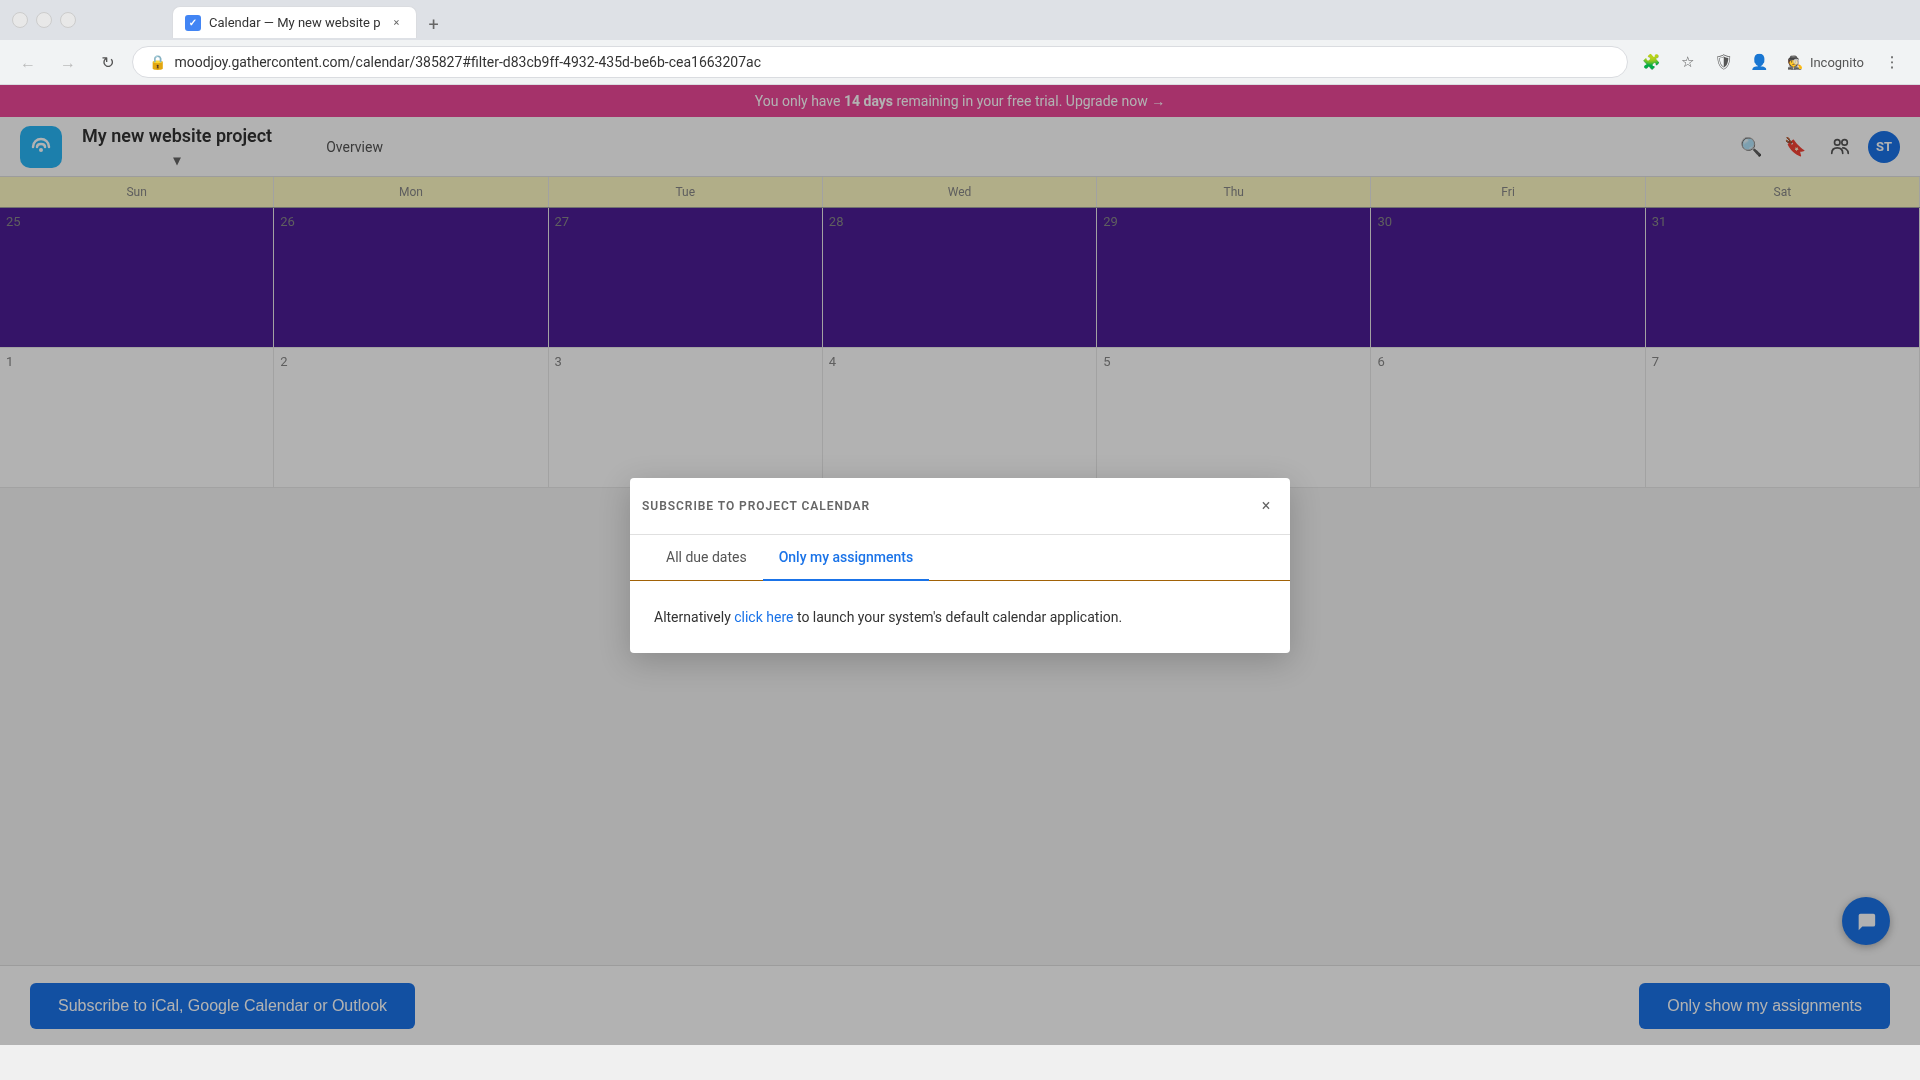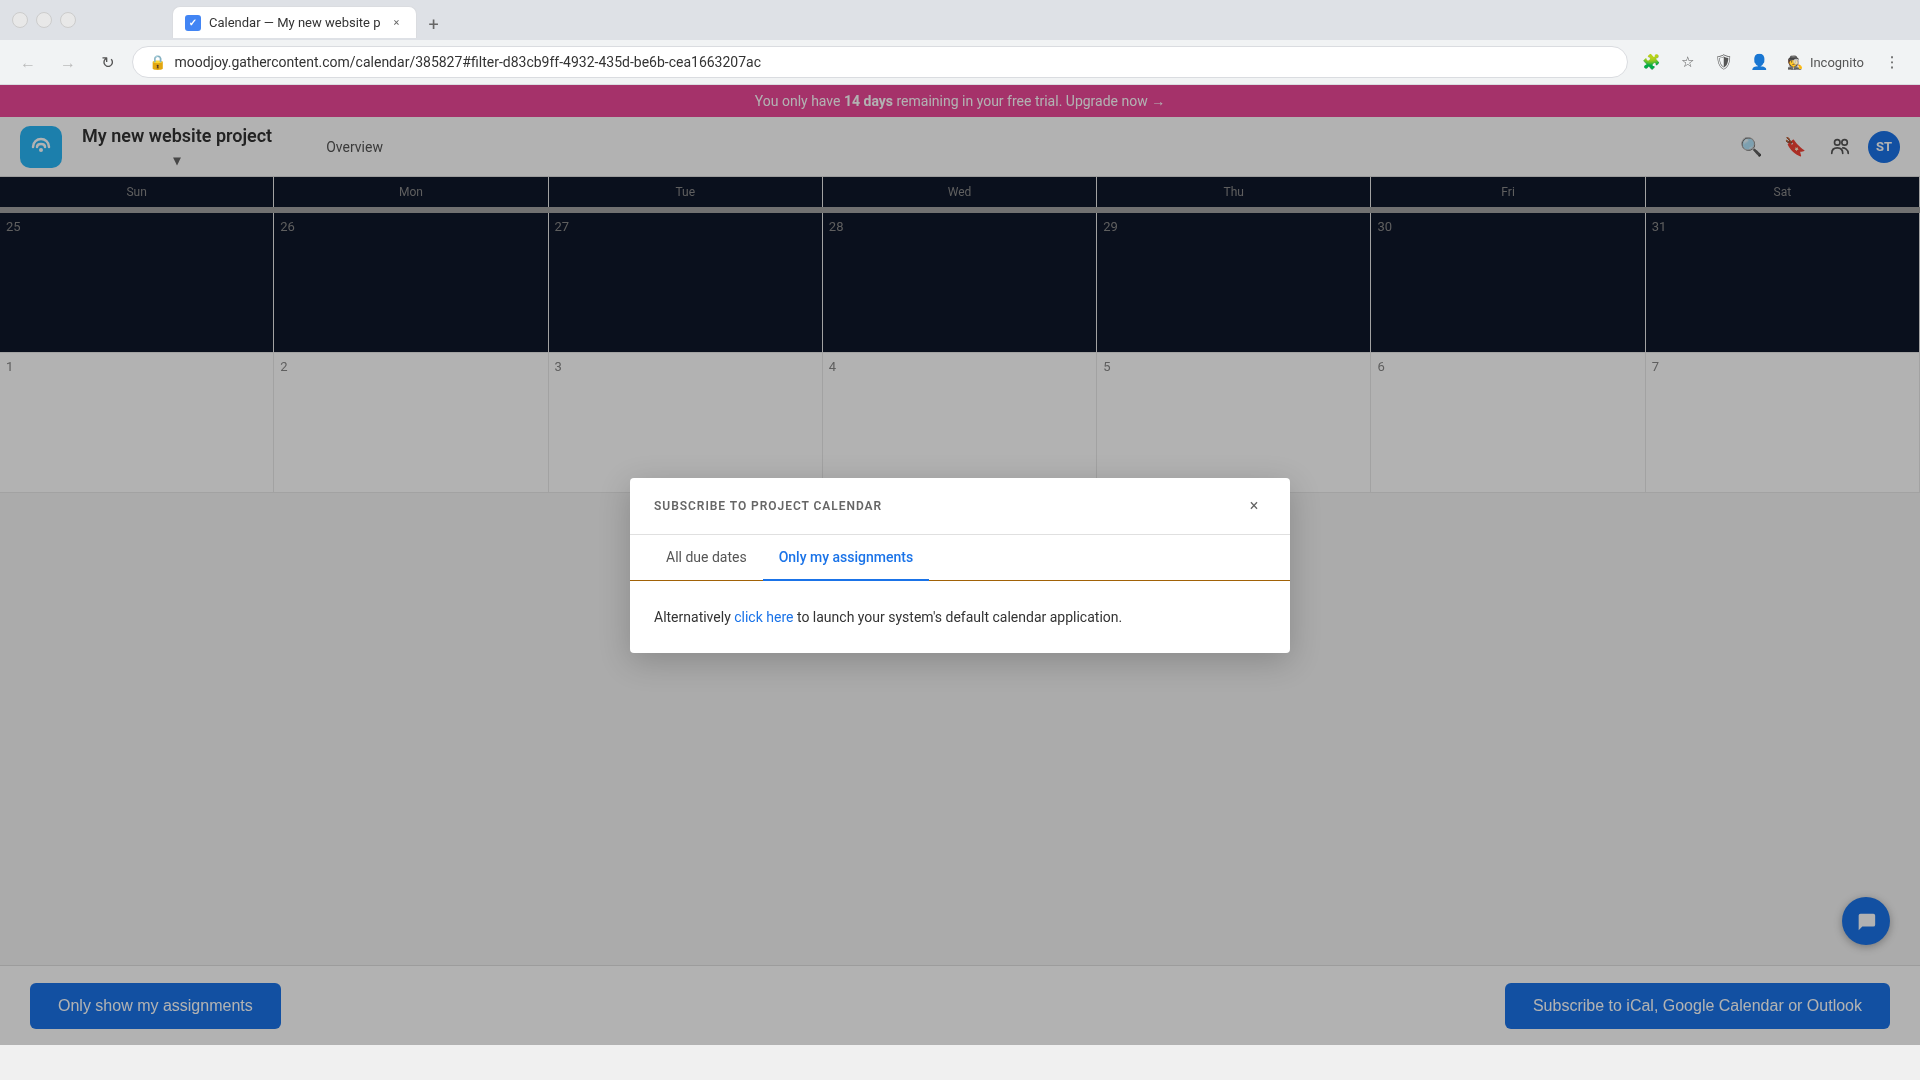--- a/index.html
+++ b/index.html
@@ -227,42 +227,42 @@
     
     .calendar-bg {
       width: 100%;
       height: calc(100% - 60px - 36px);
       background: #f5f5f5;
       position: relative;
     }
     .calendar-header-row {
       display: grid;
       grid-template-columns: repeat(7, 1fr);
-      background: #0f172a;
-      border-bottom: 6px solid #a3a3a3;
+      background: #fef9c3;
+      border-bottom: 1px solid #a3a3a3;
     }
     .cal-day-header {
       padding: 8px;
       font-size: 12px;
       color: #888;
       border-right: 1px solid #e8e8e8;
       text-align: center;
     }
     .calendar-body {
       display: grid;
       grid-template-columns: repeat(7, 1fr);
     }
     .cal-cell {
       height: 140px;
       border-right: 1px solid #e8e8e8;
       border-bottom: 1px solid #e8e8e8;
       padding: 6px;
       background: white;
     }
-    .cal-cell.other-month { background: #0f172a; }
+    .cal-cell.other-month { background: #4c1d95; }
     .cal-date {
       font-size: 13px;
       color: #888;
       margin-bottom: 4px;
     }
 
     
     .bottom-bar {
       position: absolute;
       bottom: 0;
@@ -317,21 +317,21 @@
 
     
     .modal {
       width: 660px;
       background: white;
       border-radius: 4px;
       box-shadow: 0 8px 32px rgba(0,0,0,0.2);
       overflow: hidden;
     }
     .modal-header {
-      padding: 16px 24px;
+      padding: 16px 12px;
       display: flex;
       align-items: center;
       justify-content: space-between;
       border-bottom: 1px solid #e0e0e0;
     }
     .modal-title {
       font-size: 12px;
       font-weight: 600;
       color: #666;
       letter-spacing: 0.08em;
@@ -540,22 +540,22 @@
       <div class="cal-cell">
           <div class="cal-date">6</div>
         </div>
       <div class="cal-cell">
           <div class="cal-date">7</div>
         </div>
     </div>
   </div>
 
   <div class="bottom-bar">
+    <button class="bottom-btn btn-primary">Subscribe to iCal, Google Calendar or Outlook</button>
     <button class="bottom-btn btn-primary">Only show my assignments</button>
-    <button class="bottom-btn btn-primary">Subscribe to iCal, Google Calendar or Outlook</button>
   </div>
 
   <div class="chat-btn">
     <svg width="22" height="22" viewBox="0 0 24 24" fill="none">
       <path d="M4 4 H20 A2 2 0 0 1 22 6 V16 A2 2 0 0 1 20 18 H8 L4 22 V6 A2 2 0 0 1 6 4 Z" fill="white"></path>
     </svg>
   </div>
 
   <div class="modal-backdrop">
     <div class="modal">

